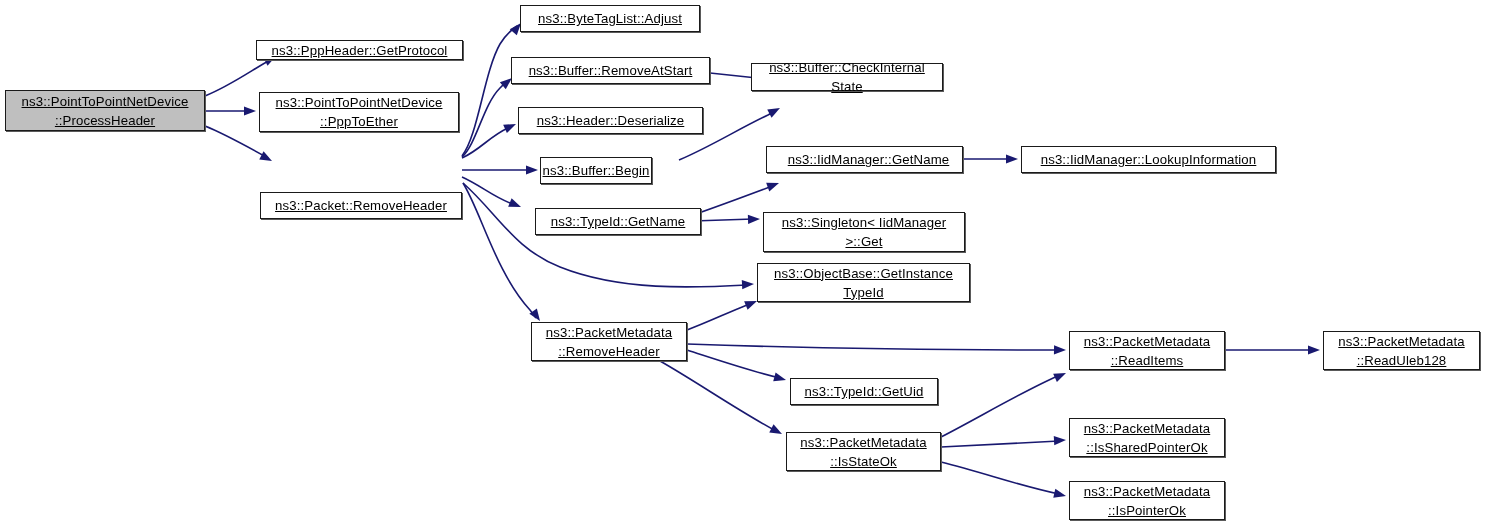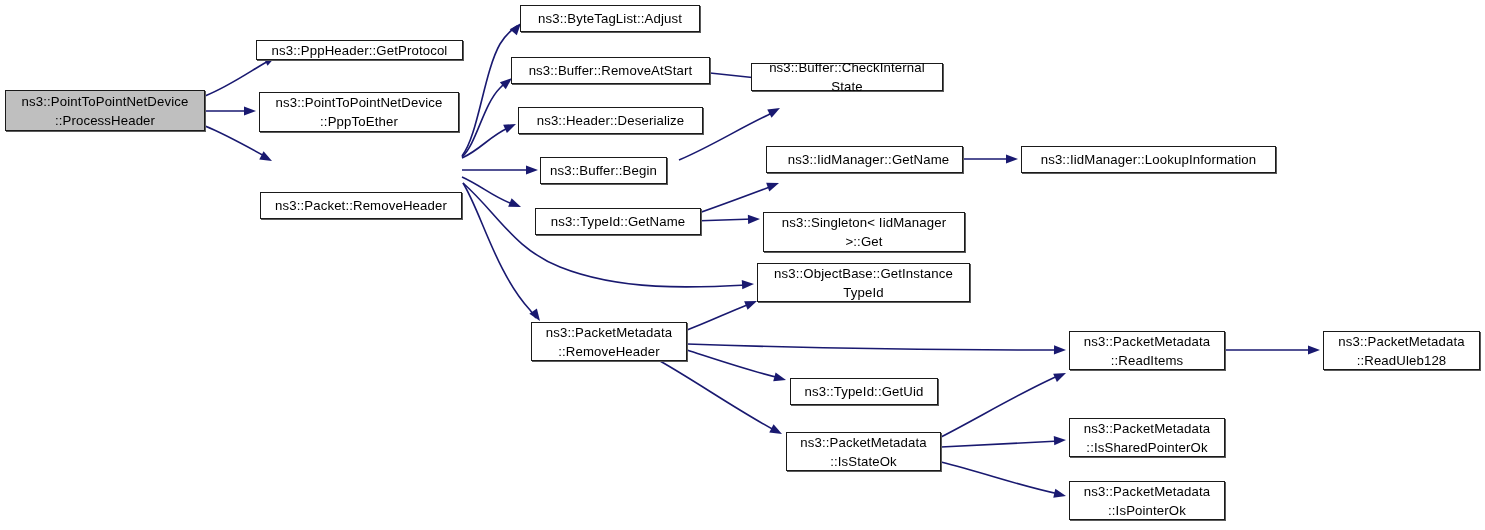--- a/index.html
+++ b/index.html
@@ -31,20 +31,21 @@
     display: flex;
     align-items: center;
     justify-content: center;
     text-align: center;
     font-size: 13.2px;
     line-height: 19px;
     letter-spacing: 0.01em;
     white-space: pre-line;
     box-shadow: 1px 1px 0 0 #5a5a5a;
     z-index: 2;
+    text-decoration: underline;
   }
   .node.root {
     background: #bfbfbf;
   }
   .node-label {
     display: block;
     padding: 0 5px;
     white-space: pre-line;
   }
 </style>
@@ -109,21 +110,21 @@
   <div id="nodes-layer">
       <div class="node root" style="left: 5px; top: 90px; width: 200px; height: 41px;"><span class="node-label">ns3::PointToPointNetDevice
 ::ProcessHeader</span></div>
       <div class="node" style="left: 256px; top: 40px; width: 207px; height: 20px;"><span class="node-label">ns3::PppHeader::GetProtocol</span></div>
       <div class="node" style="left: 259px; top: 92px; width: 200px; height: 40px;"><span class="node-label">ns3::PointToPointNetDevice
 ::PppToEther</span></div>
       <div class="node" style="left: 260px; top: 156px; width: 202px; height: 27px; margin-top: 36px;"><span class="node-label">ns3::Packet::RemoveHeader</span></div>
       <div class="node" style="left: 520px; top: 5px; width: 180px; height: 27px;"><span class="node-label">ns3::ByteTagList::Adjust</span></div>
       <div class="node" style="left: 511px; top: 57px; width: 199px; height: 27px;"><span class="node-label">ns3::Buffer::RemoveAtStart</span></div>
       <div class="node" style="left: 518px; top: 107px; width: 185px; height: 27px;"><span class="node-label">ns3::Header::Deserialize</span></div>
-      <div class="node" style="left: 540px; top: 157px; width: 127px; height: 27px; text-align: center;"><span class="node-label">ns3::Buffer::Begin</span></div>
+      <div class="node" style="left: 540px; top: 157px; width: 112px; height: 27px; text-align: center;"><span class="node-label">ns3::Buffer::Begin</span></div>
       <div class="node" style="left: 527px; top: 208px; width: 166px; height: 27px; margin-left: 8px;"><span class="node-label">ns3::TypeId::GetName</span></div>
       <div class="node" style="left: 751px; top: 63px; width: 192px; height: 28px;"><span class="node-label">ns3::Buffer::CheckInternal
 State</span></div>
       <div class="node" style="left: 766px; top: 146px; width: 197px; height: 27px; padding-left: 8px;"><span class="node-label">ns3::IidManager::GetName</span></div>
       <div class="node" style="left: 763px; top: 212px; width: 202px; height: 40px;"><span class="node-label">ns3::Singleton&lt; IidManager
 &gt;::Get</span></div>
       <div class="node" style="left: 1021px; top: 146px; width: 255px; height: 27px;"><span class="node-label">ns3::IidManager::LookupInformation</span></div>
       <div class="node" style="left: 757px; top: 263px; width: 213px; height: 39px;"><span class="node-label">ns3::ObjectBase::GetInstance
 TypeId</span></div>
       <div class="node" style="left: 531px; top: 322px; width: 156px; height: 39px;"><span class="node-label">ns3::PacketMetadata

